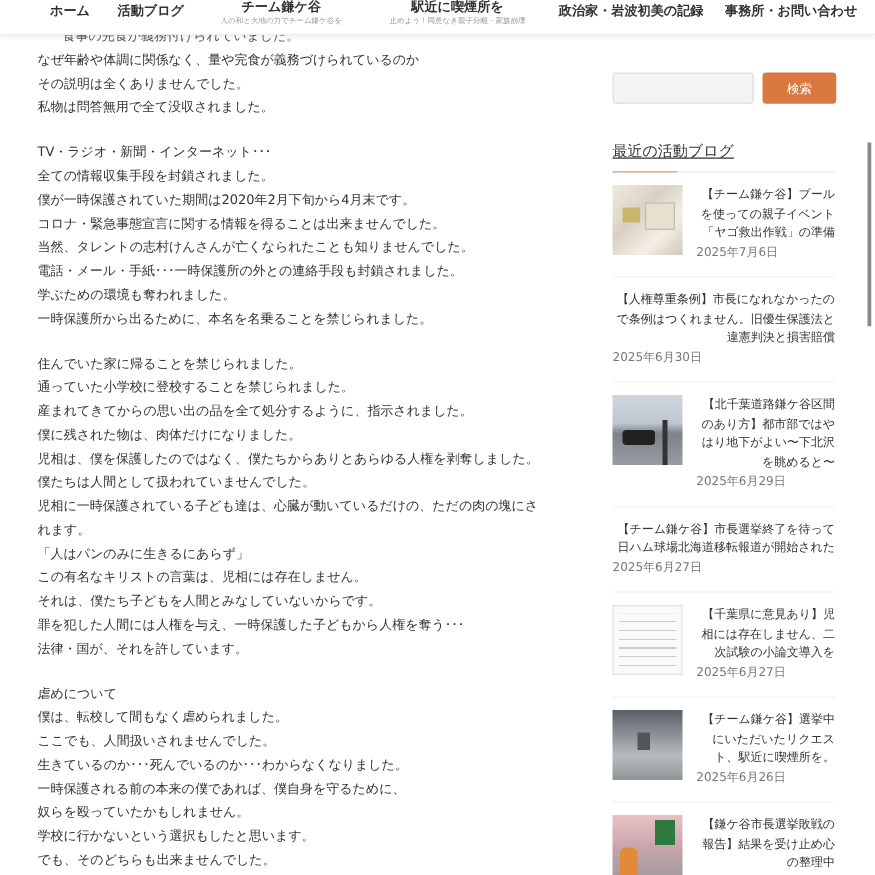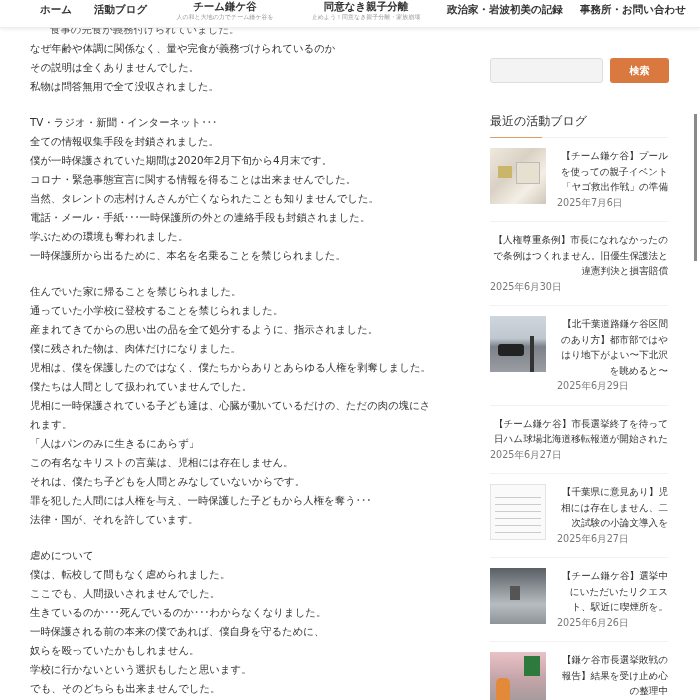--- a/index.html
+++ b/index.html
@@ -26,25 +26,25 @@
     .article .cut { height: 19px; overflow: hidden; color: #555; margin-left: 20px; }
 
     .sidebar { position: absolute; left: 490px; top: 58px; width: 180px; }
     .search-row { display: flex; align-items: center; height: 25px; }
     .search-input {
       width: 113px; height: 25px; border: 1px solid #ddd; border-radius: 3px;
       background: #f3f3f3; font-size: 10px; padding: 0 6px; color: #333;
     }
     .search-btn {
       margin-left: 7px; width: 59px; height: 25px; border: none; border-radius: 3px;
-      background: #d9783f; color: #fff; font-size: 10px; font-weight: bold; cursor: pointer;
+      background: #d9783f; color: #fff; font-size: 10px; font-weight: normal; cursor: pointer;
     }
     .widget-title {
       margin-top: 30px; font-size: 12px; color: #333; padding-bottom: 7px;
-      border-bottom: 1px solid #f0f0f0; position: relative; width: 178px;
+      border-bottom: 1px solid #f0f0f0; position: relative; width: 178px; text-decoration: underline;
     }
     .widget-title::after {
       content: ""; position: absolute; left: 0; bottom: -1px; width: 52px; height: 1px; background: #e19b6c;
     }
     .post { display: flex; border-bottom: 1px solid #f2f2f2; padding: 10px 0 11px 0; width: 178px; cursor: pointer; }
     .post .thumb { width: 56px; height: 56px; flex: 0 0 56px; margin-right: 11px; position: relative; overflow: hidden; }
     .post .text { font-size: 9.6px; line-height: 15.5px; color: #333; text-align: right; }
     .post .date { font-size: 9.6px; color: #777; line-height: 15.5px; }
     .post.noimg .text { width: 178px; }
 
@@ -73,21 +73,21 @@
     <div class="main">ホーム</div>
   </div>
   <div class="nav-item single" style="left:94px;width:52px;">
     <div class="main">活動ブログ</div>
   </div>
   <div class="nav-item" style="left:165px;width:120px;">
     <div class="main">チーム鎌ケ谷</div>
     <div class="sub">人の和と大地の力でチーム鎌ケ谷を</div>
   </div>
   <div class="nav-item" style="left:300px;width:132px;">
-    <div class="main">同意なき親子分離</div>
+    <div class="main">駅近に喫煙所を</div>
     <div class="sub">止めよう！同意なき親子分離・家族崩壊</div>
   </div>
   <div class="nav-item single" style="left:447px;width:112px;">
     <div class="main">政治家・岩波初美の記録</div>
   </div>
   <div class="nav-item single" style="left:580px;width:102px;">
     <div class="main">事務所・お問い合わせ</div>
   </div>
 </div>
 

